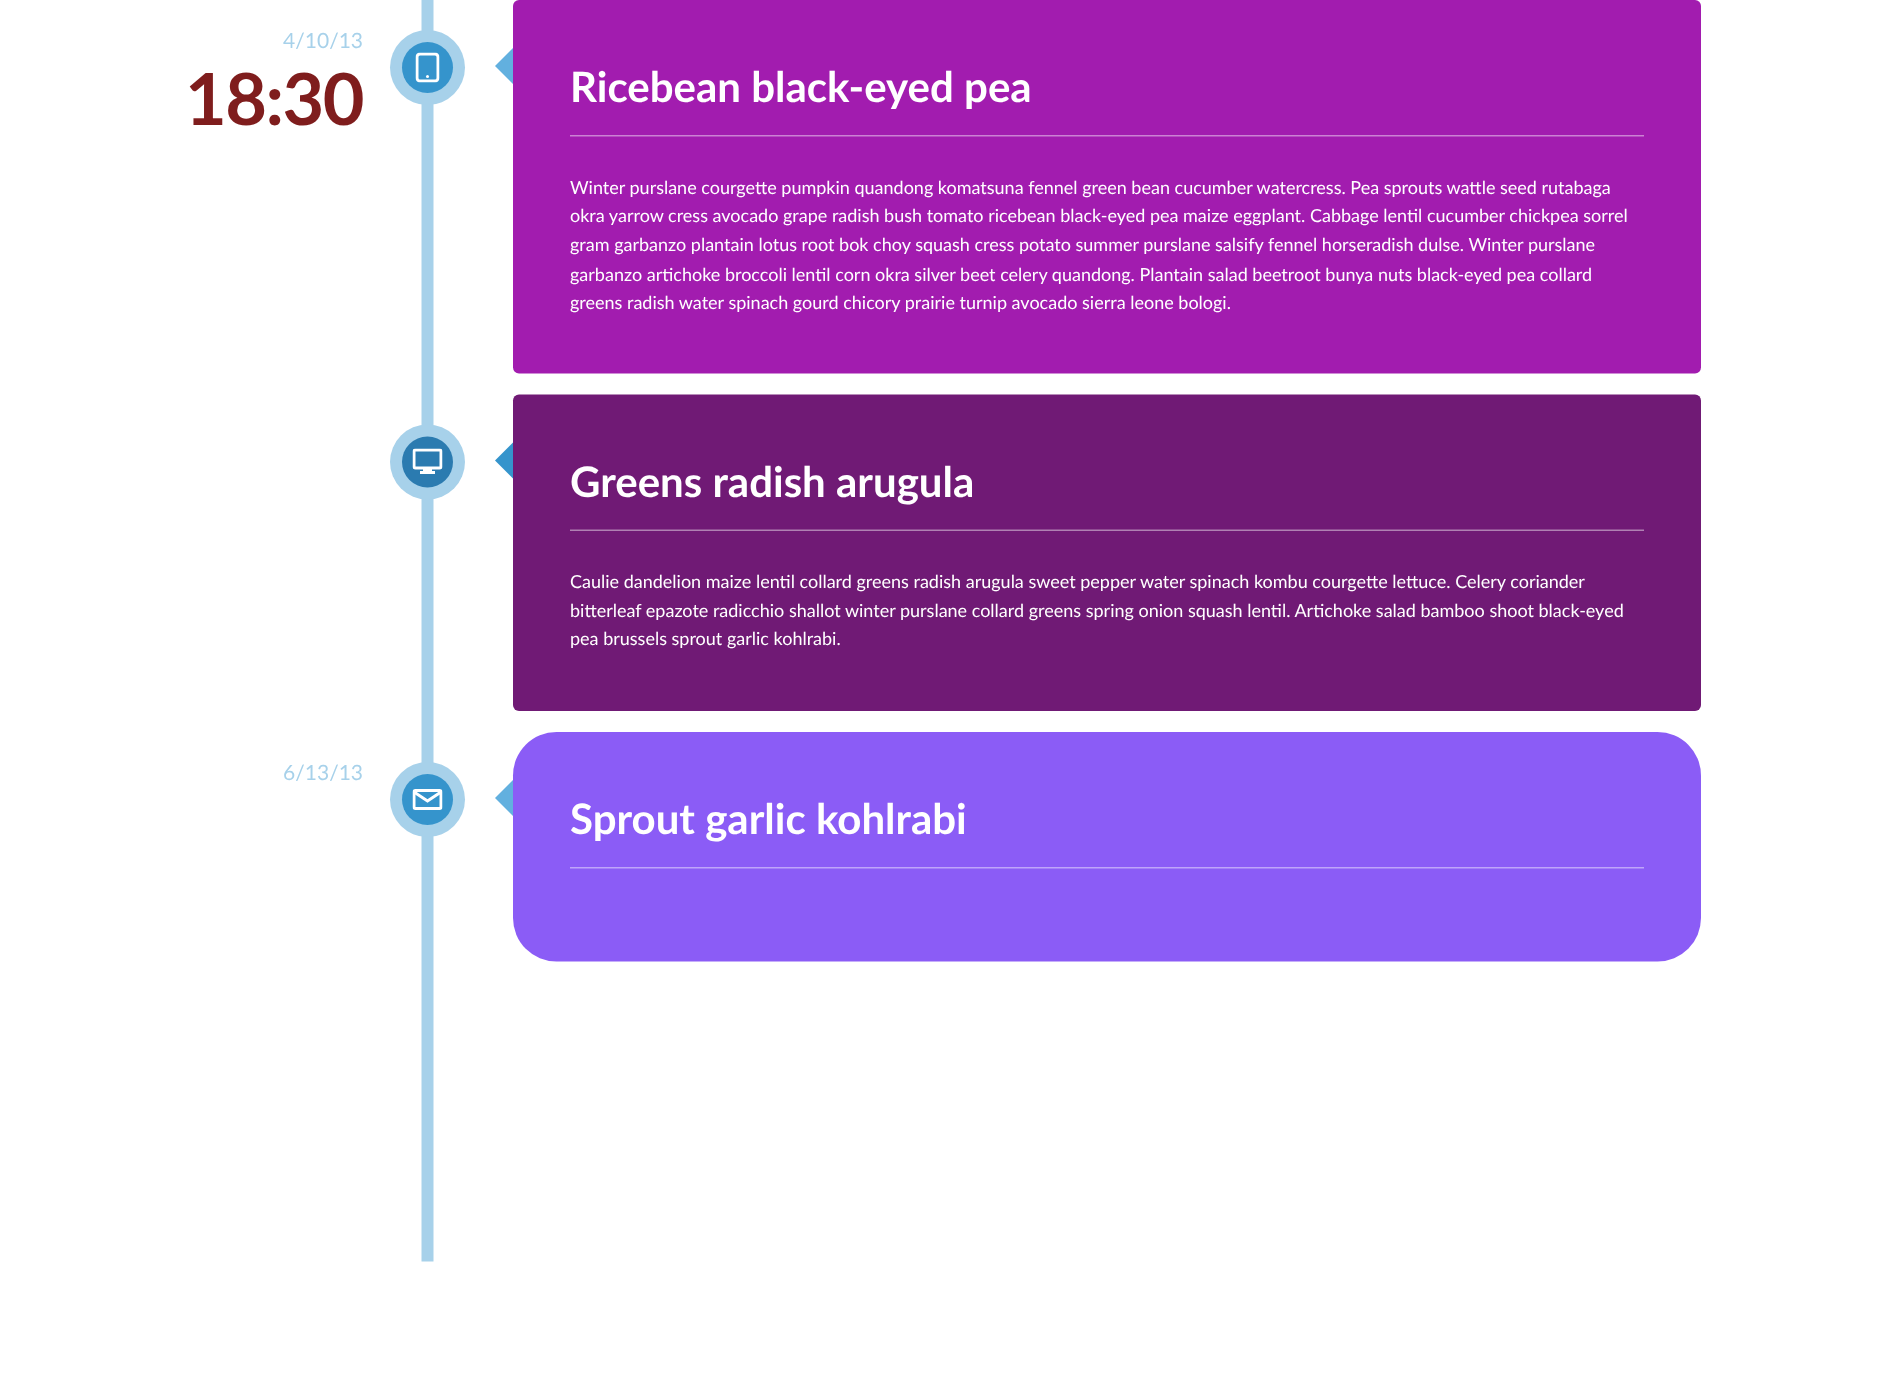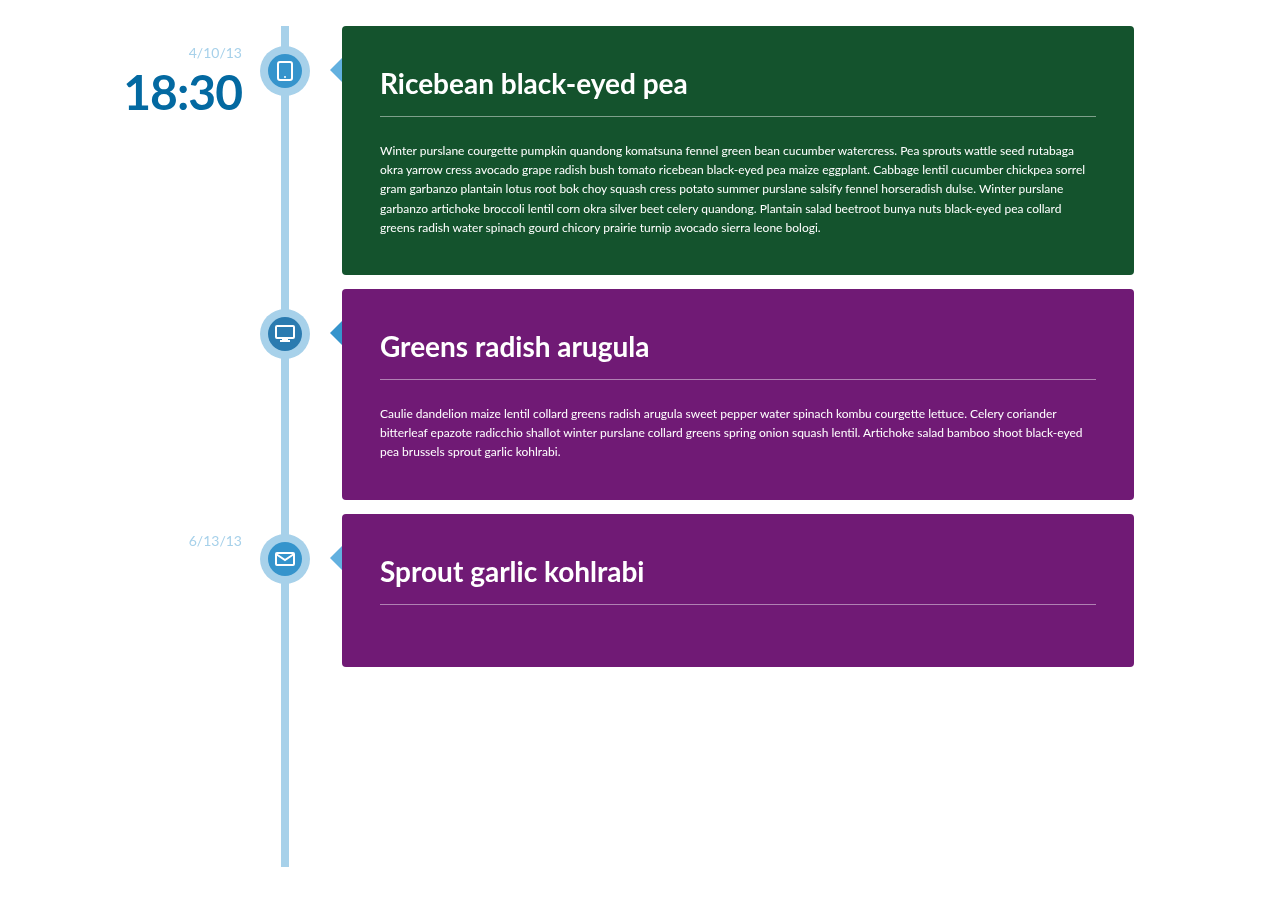--- a/index.html
+++ b/index.html
@@ -7,21 +7,20 @@
   font-family: "Lato", "Helvetica Neue", Helvetica, Arial, sans-serif;
   background: #fff;
   width: 1264px;
   height: 919px;
   overflow: hidden;
   position: relative;
 }
 .timeline {
   position: relative;
   padding-left: 260px;
-  margin-top: 26px;
 }
 .timeline::before {
   content: "";
   position: absolute;
   left: 281px;
   top: 0;
   bottom: -200px;
   width: 8px;
   background: #a7d1ea;
   z-index: 0;
@@ -38,21 +37,21 @@
   top: 18px;
 }
 .entry-date {
   font-size: 14px;
   color: #a7d1ea;
   margin-bottom: 2px;
 }
 .entry-time {
   font-size: 48px;
   font-weight: 700;
-  color: #0369a1;
+  color: #7f1d1d;
   letter-spacing: -1px;
 }
 .badge {
   position: absolute;
   left: 0px;
   top: 20px;
   width: 50px;
   height: 50px;
   border-radius: 50%;
   background: #a7d1ea;
@@ -94,27 +93,27 @@
   border-bottom: 1px solid rgba(255,255,255,0.45);
   margin-bottom: 24px;
 }
 .card-body {
   font-size: 12px;
   line-height: 1.6;
   font-weight: 400;
 }
 
 .v0 .badge-inner { background: #3594cc; }
-.v0 .card { background: #14532d; }
+.v0 .card { background: #a21caf; }
 .v0 .card::before { border-right: 12px solid #62b0df; }
 .v1 .badge-inner { background: #2b7bb0; }
 .v1 .card { background: #701a75; }
 .v1 .card::before { border-right: 12px solid #3594cc; }
 .v2 .badge-inner { background: #3594cc; }
-.v2 .card { background: #701a75; }
+.v2 .card { background: #8b5cf6; border-radius: 29px; }
 .v2 .card::before { border-right: 12px solid #62b0df; }
 </style>
 </head>
 <body>
 
 <div class="timeline">
 
   <div class="entry v0">
     <div class="entry-left">
       <div class="entry-date">4/10/13</div>

